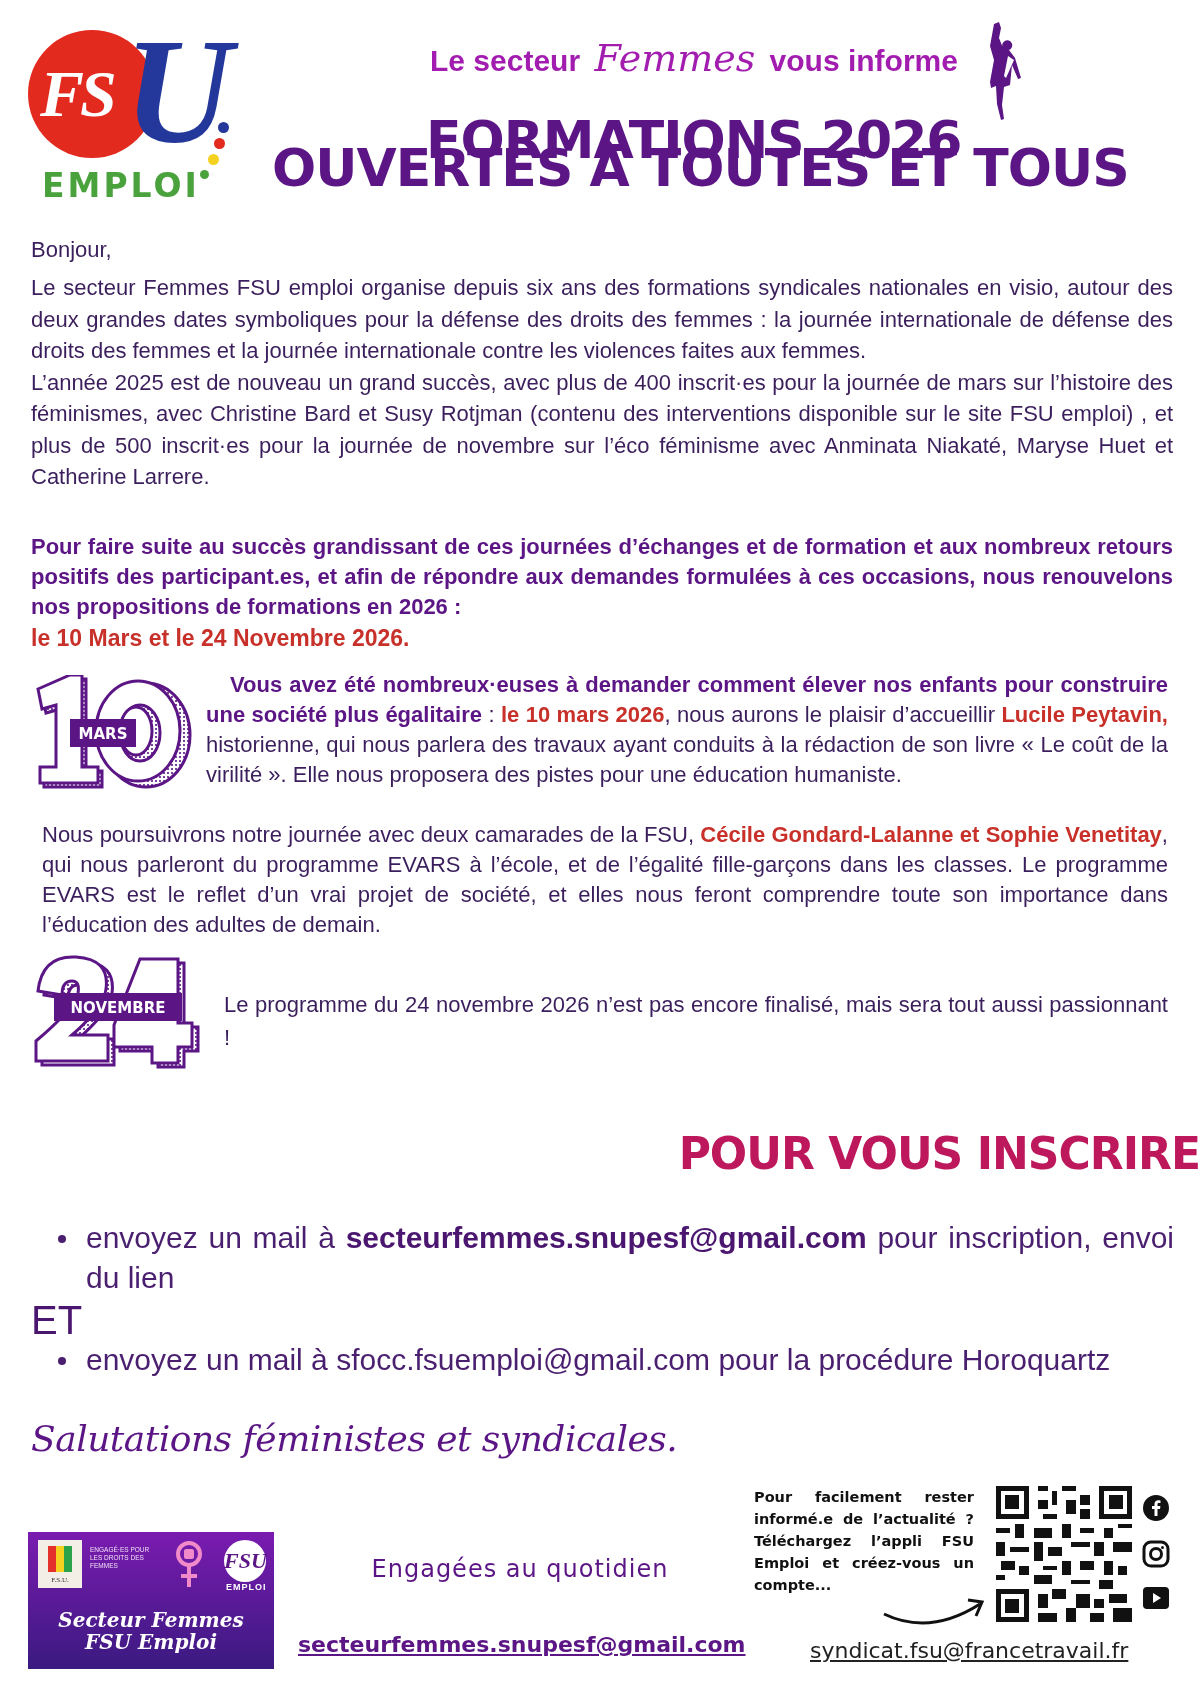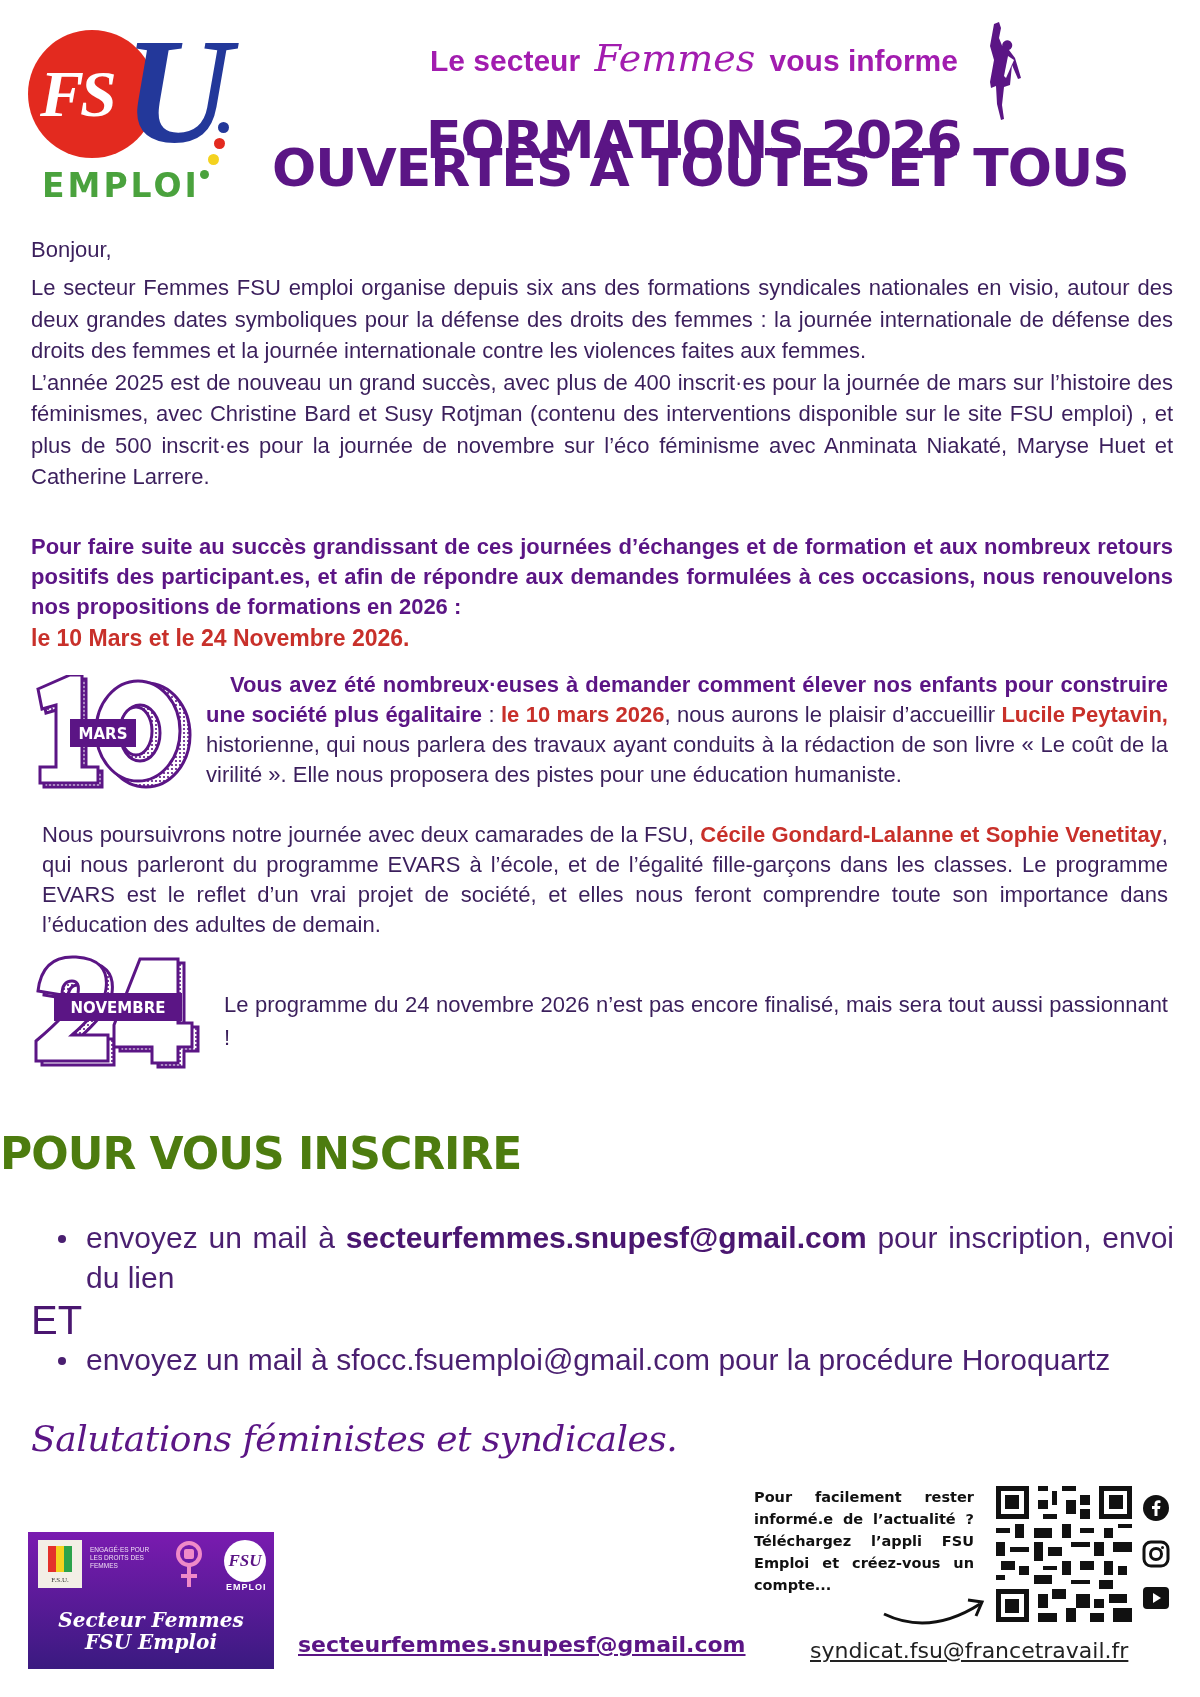--- a/index.html
+++ b/index.html
@@ -31,37 +31,37 @@
   .badge { position: absolute; }
   .badge svg { display: block; }
 
   .mars-p { position: absolute; left: 206px; top: 670px; width: 962px; font-size: 22px; line-height: 30px; text-align: justify; }
   .mars-p2 { position: absolute; left: 42px; top: 820px; width: 1126px; font-size: 22px; line-height: 30px; text-align: justify; }
   .nov-p { position: absolute; left: 224px; top: 988px; width: 944px; font-size: 22px; line-height: 33px; text-align: justify; }
   b.p { color: #5b1585; margin-left: 24px; }
   b.r { color: #c8302a; }
 
   
-  .insc-title { position: absolute; left: 0; width: 1200px; top: 1128px; text-align: left; font-family: "DejaVu Sans", sans-serif; font-weight: bold; font-size: 44px; color: #4d7c0f; letter-spacing: -1px; }
+  .insc-title { position: absolute; left: 0; width: 1200px; top: 1128px; text-align: right; font-family: "DejaVu Sans", sans-serif; font-weight: bold; font-size: 44px; color: #be185d; letter-spacing: -1px; }
   .bullet { position: absolute; left: 52px; width: 1122px; font-size: 30px; line-height: 40px; text-align: justify; color: #4a1f70; padding-left: 34px; }
   .bullet::before { content: ""; position: absolute; left: 6px; top: 17px; width: 8px; height: 8px; border-radius: 50%; background: #4a1f70; }
   .b1 { top: 1218px; }
   .b2 { top: 1340px; }
   .b1 .mail { font-weight: bold; color: #4a1670; }
   .et { position: absolute; left: 31px; top: 1298px; font-size: 40px; font-weight: normal; color: #4a1670; }
   .salut { position: absolute; left: 31px; top: 1418px; font-family: "DejaVu Serif", serif; font-style: italic; font-size: 36px; color: #5b1585; letter-spacing: -0.5px; }
 
   
   .card { position: absolute; left: 28px; top: 1532px; width: 246px; height: 137px; background: linear-gradient(180deg, #7a1bb0 0%, #3a1a80 100%); color: #fff; }
   .card .mini-fsu { position: absolute; left: 10px; top: 8px; width: 44px; height: 48px; background: #f3efe6; }
   .card .mini-fsu .sq { position: absolute; left: 10px; top: 6px; width: 24px; height: 26px; background: linear-gradient(90deg,#e4312b 0 33%, #f4d21f 33% 66%, #2ba34b 66%); }
   .card .mini-fsu .lbl { position: absolute; left: 0; width: 44px; top: 36px; text-align: center; font-size: 7px; color: #333; font-family: "Liberation Serif", serif; }
   .card .engage { position: absolute; left: 62px; top: 14px; font-size: 6.5px; line-height: 8px; color: #f1dff5; width: 60px; }
   .card .venus { position: absolute; left: 146px; top: 8px; width: 30px; height: 50px; }
-  .card .fsu-mini { position: absolute; left: 196px; top: 8px; width: 42px; height: 42px; border-radius: 50%; background: #fff; color: #5b1585; font-family: "Liberation Serif", serif; font-style: italic; font-weight: bold; font-size: 17px; text-align: center; line-height: 42px; }
+  .card .fsu-mini { position: absolute; left: 196px; top: 8px; width: 42px; height: 42px; border-radius: 50%; background: #fff; color: #5b1585; font-family: "Liberation Serif", serif; font-style: italic; font-weight: bold; font-size: 22px; text-align: center; line-height: 42px; }
   .card .fsu-emploi { position: absolute; left: 198px; top: 50px; font-size: 9px; font-weight: bold; color: #fff; letter-spacing: 1px; }
   .card .t1, .card .t2 { position: absolute; left: 0; width: 246px; text-align: center; font-family: "DejaVu Serif", serif; font-style: italic; font-weight: bold; font-size: 20px; }
   .card .t1 { top: 70px; margin-top: 6px; }
   .card .t2 { top: 98px; }
 
   .slogan { position: absolute; left: 300px; top: 1555px; width: 440px; text-align: center; font-family: "DejaVu Sans", sans-serif; font-size: 24px; line-height: 28px; color: #5b1585; letter-spacing: 1px; }
   .footer-mail { position: absolute; left: 298px; top: 1632px; font-family: "DejaVu Sans", sans-serif; font-weight: bold; font-size: 22px; color: #5b1585; text-decoration: underline; }
 
   .app-text { position: absolute; left: 754px; top: 1486px; width: 220px; font-family: "DejaVu Sans", sans-serif; font-weight: bold; font-size: 14.5px; line-height: 22px; color: #111; text-align: justify; }
   .arrow { position: absolute; left: 880px; top: 1592px; width: 110px; height: 44px; }
@@ -174,20 +174,21 @@
     <rect x="13" y="25" width="4" height="22" fill="#f08ac8"></rect>
     <rect x="7" y="34" width="16" height="4" fill="#f08ac8"></rect>
   </svg>
   <div class="fsu-mini">FSU</div>
   <div class="fsu-emploi">EMPLOI</div>
   <div class="t1">Secteur  Femmes</div>
   <div class="t2">FSU Emploi</div>
 </div>
 
 <div class="slogan">
+  <div>Engagées au quotidien</div>
 </div>
 <div class="footer-mail">secteurfemmes.snupesf@gmail.com</div>
 
 <div class="app-text">Pour facilement rester informé.e de l’actualité ? Téléchargez l’appli FSU Emploi et créez-vous un compte...</div>
 <svg class="arrow" viewBox="0 0 110 44">
   <path d="M4 22 Q50 44 100 12" fill="none" stroke="#111" stroke-width="3"></path>
   <path d="M88 8 L102 10 L96 24" fill="none" stroke="#111" stroke-width="3"></path>
 </svg>
 
 <svg class="qr" viewBox="0 0 29 29" shape-rendering="crispEdges">

